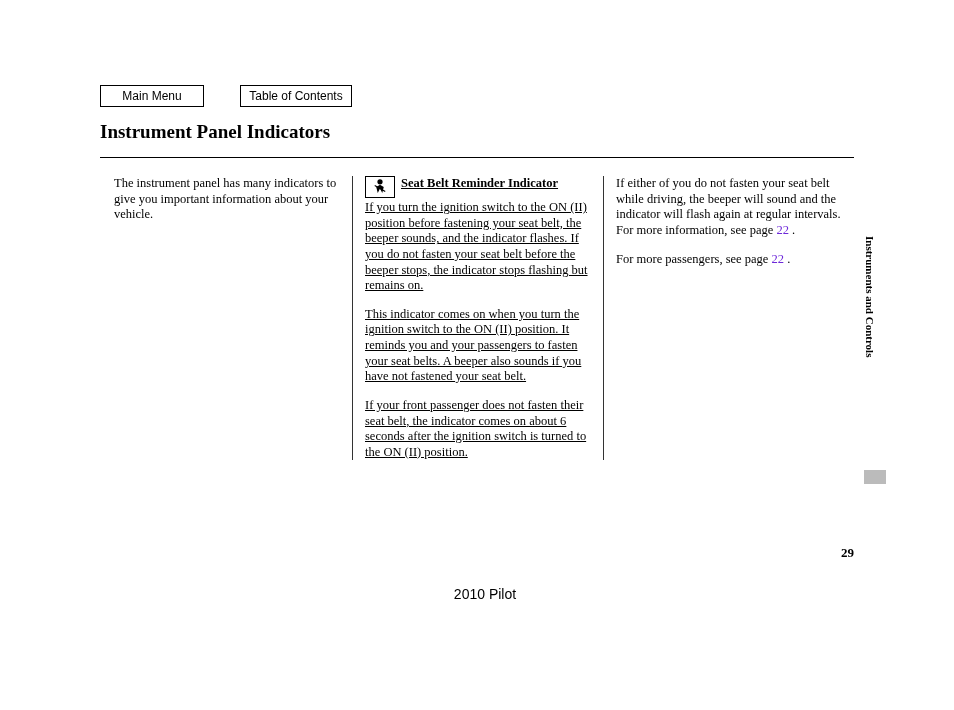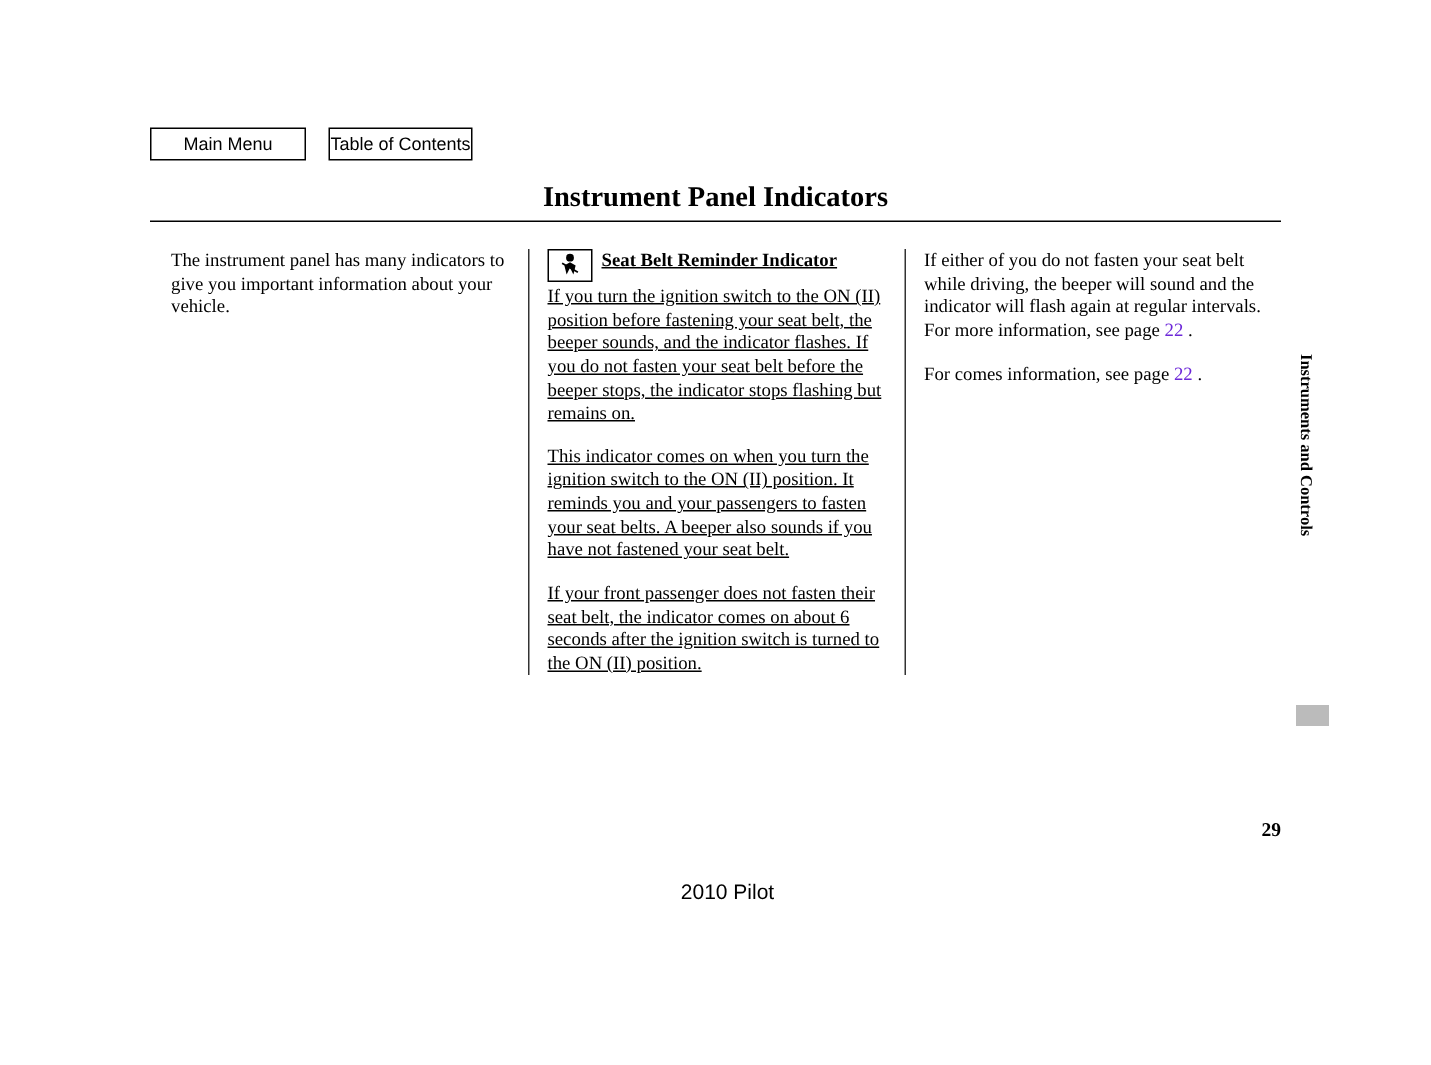--- a/index.html
+++ b/index.html
@@ -12,40 +12,40 @@
     }
     .page {
       position: absolute;
       top: 85px;
       left: 100px;
       right: 100px;
       bottom: 110px;
     }
     .nav-buttons {
       display: flex;
-      gap: 15px;
+      gap: 36px;
       margin-bottom: 14px;
     }
     .nav-button {
       border: 1.5px solid #000;
       background: #fff;
       font-family: Arial, Helvetica, sans-serif;
       font-size: 12px;
       padding: 3px 0;
       text-align: center;
       cursor: pointer;
     }
     .nav-main { width: 104px; }
-    .nav-toc { width: 96px; }
+    .nav-toc { width: 112px; }
     .page-title {
-      text-align: center;
+      text-align: left;
       font-family: 'Times New Roman', serif;
       font-weight: bold;
       font-size: 19px;
-      padding-bottom: 4px;
+      padding-bottom: 14px;
       border-bottom: 1px solid #000;
       margin-bottom: 18px;
     }
     .columns {
       display: flex;
       gap: 2px;
     }
     .col {
       flex: 1;
       padding: 0 10px;
@@ -149,21 +149,21 @@
       <p class="para">If you turn the ignition switch to the ON (II) position before fastening your seat belt, the beeper sounds, and the indicator flashes. If you do not fasten your seat belt before the beeper stops, the indicator stops flashing but remains on.</p>
       <p class="para">This indicator comes on when you turn the ignition switch to the ON (II) position. It reminds you and your passengers to fasten your seat belts. A beeper also sounds if you have not fastened your seat belt.</p>
       <p class="para">If your front passenger does not fasten their seat belt, the indicator comes on about 6 seconds after the ignition switch is turned to the ON (II) position.</p>
     </div>
 
     <div class="col col3">
       <p class="para">
         <span>If either of you do not fasten your seat belt while driving, the beeper will sound and the indicator will flash again at regular intervals. For more information, see page </span><span class="page-ref">22</span><span> .</span>
       </p>
       <p class="para">
-        <span>For comes information, see page  </span><span class="page-ref">22</span><span>  .</span>
+        <span>For more passengers, see page  </span><span class="page-ref">22</span><span>  .</span>
       </p>
     </div>
   </div>
 </div>
 
 <div class="side-label">Instruments and Controls</div>
 <div class="side-tab"></div>
 <div class="page-number">29</div>
 <div class="footer-model">2010 Pilot</div>
 

